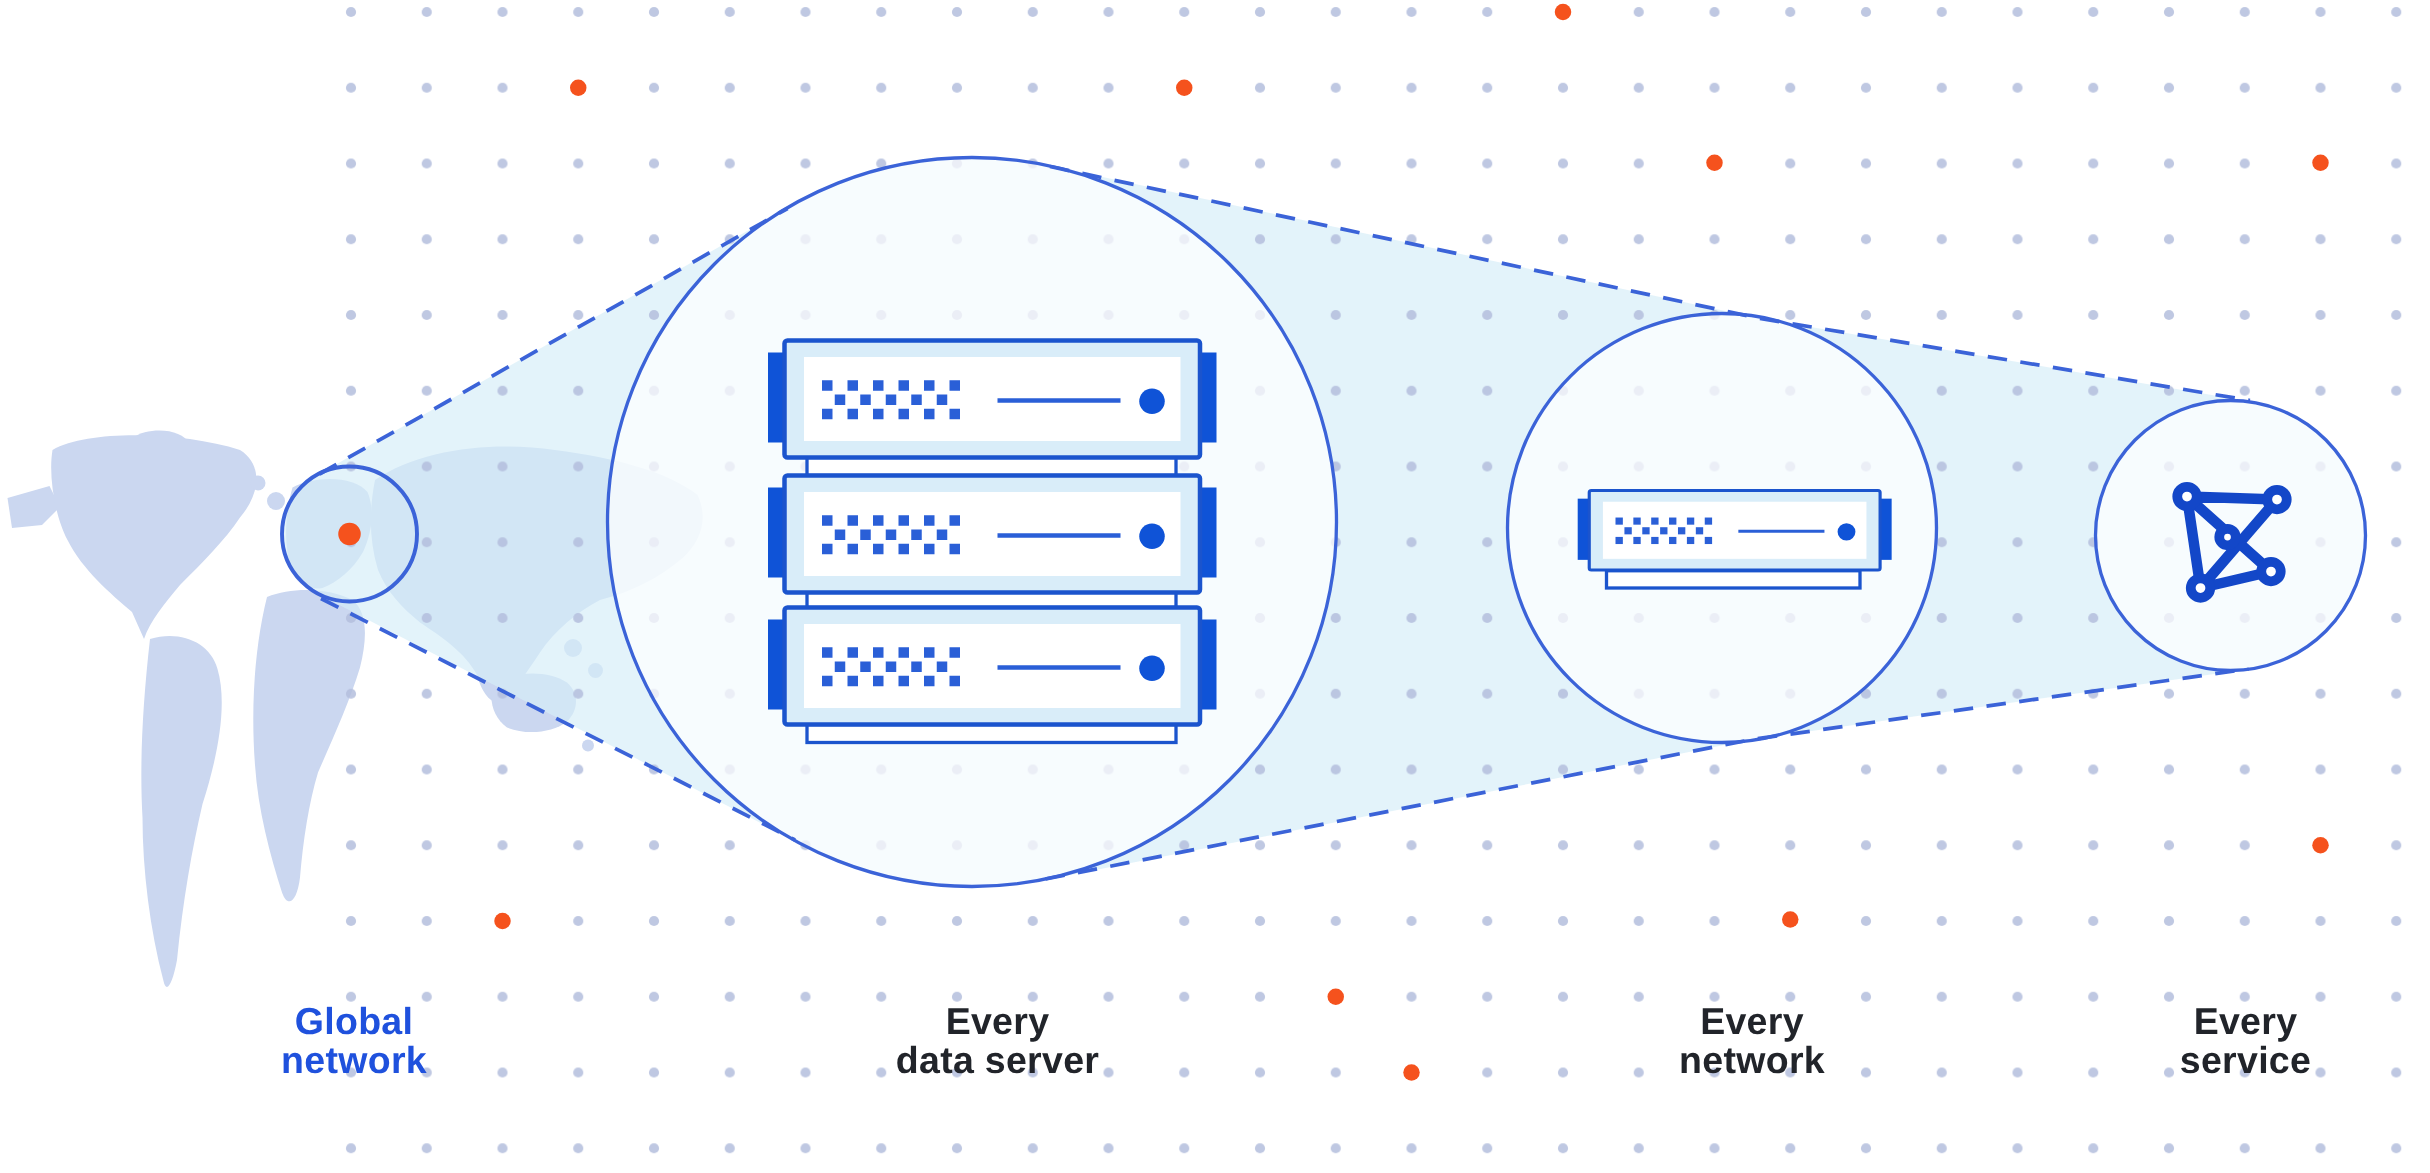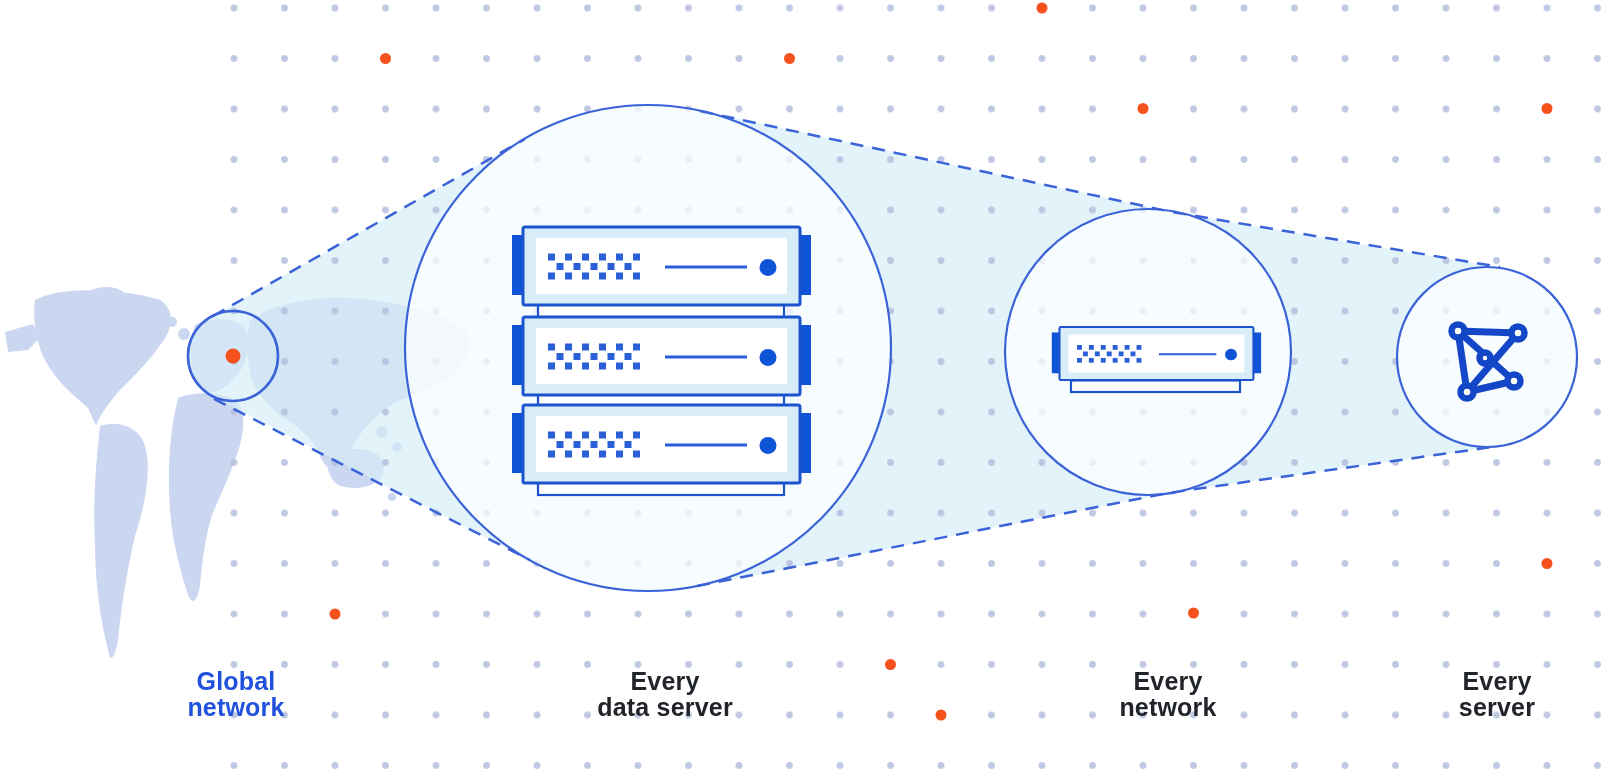--- a/index.html
+++ b/index.html
@@ -152,16 +152,16 @@
 <div class="label" style="left:665px;top:668px">
   <span>Every</span>
   <span>data server</span>
 </div>
 <div class="label" style="left:1168px;top:668px">
   <span>Every</span>
   <span>network</span>
 </div>
 <div class="label" style="left:1497px;top:668px">
   <span>Every</span>
-  <span>server</span>
+  <span>service</span>
 </div>
 
 </div>
 
 </body></html>

